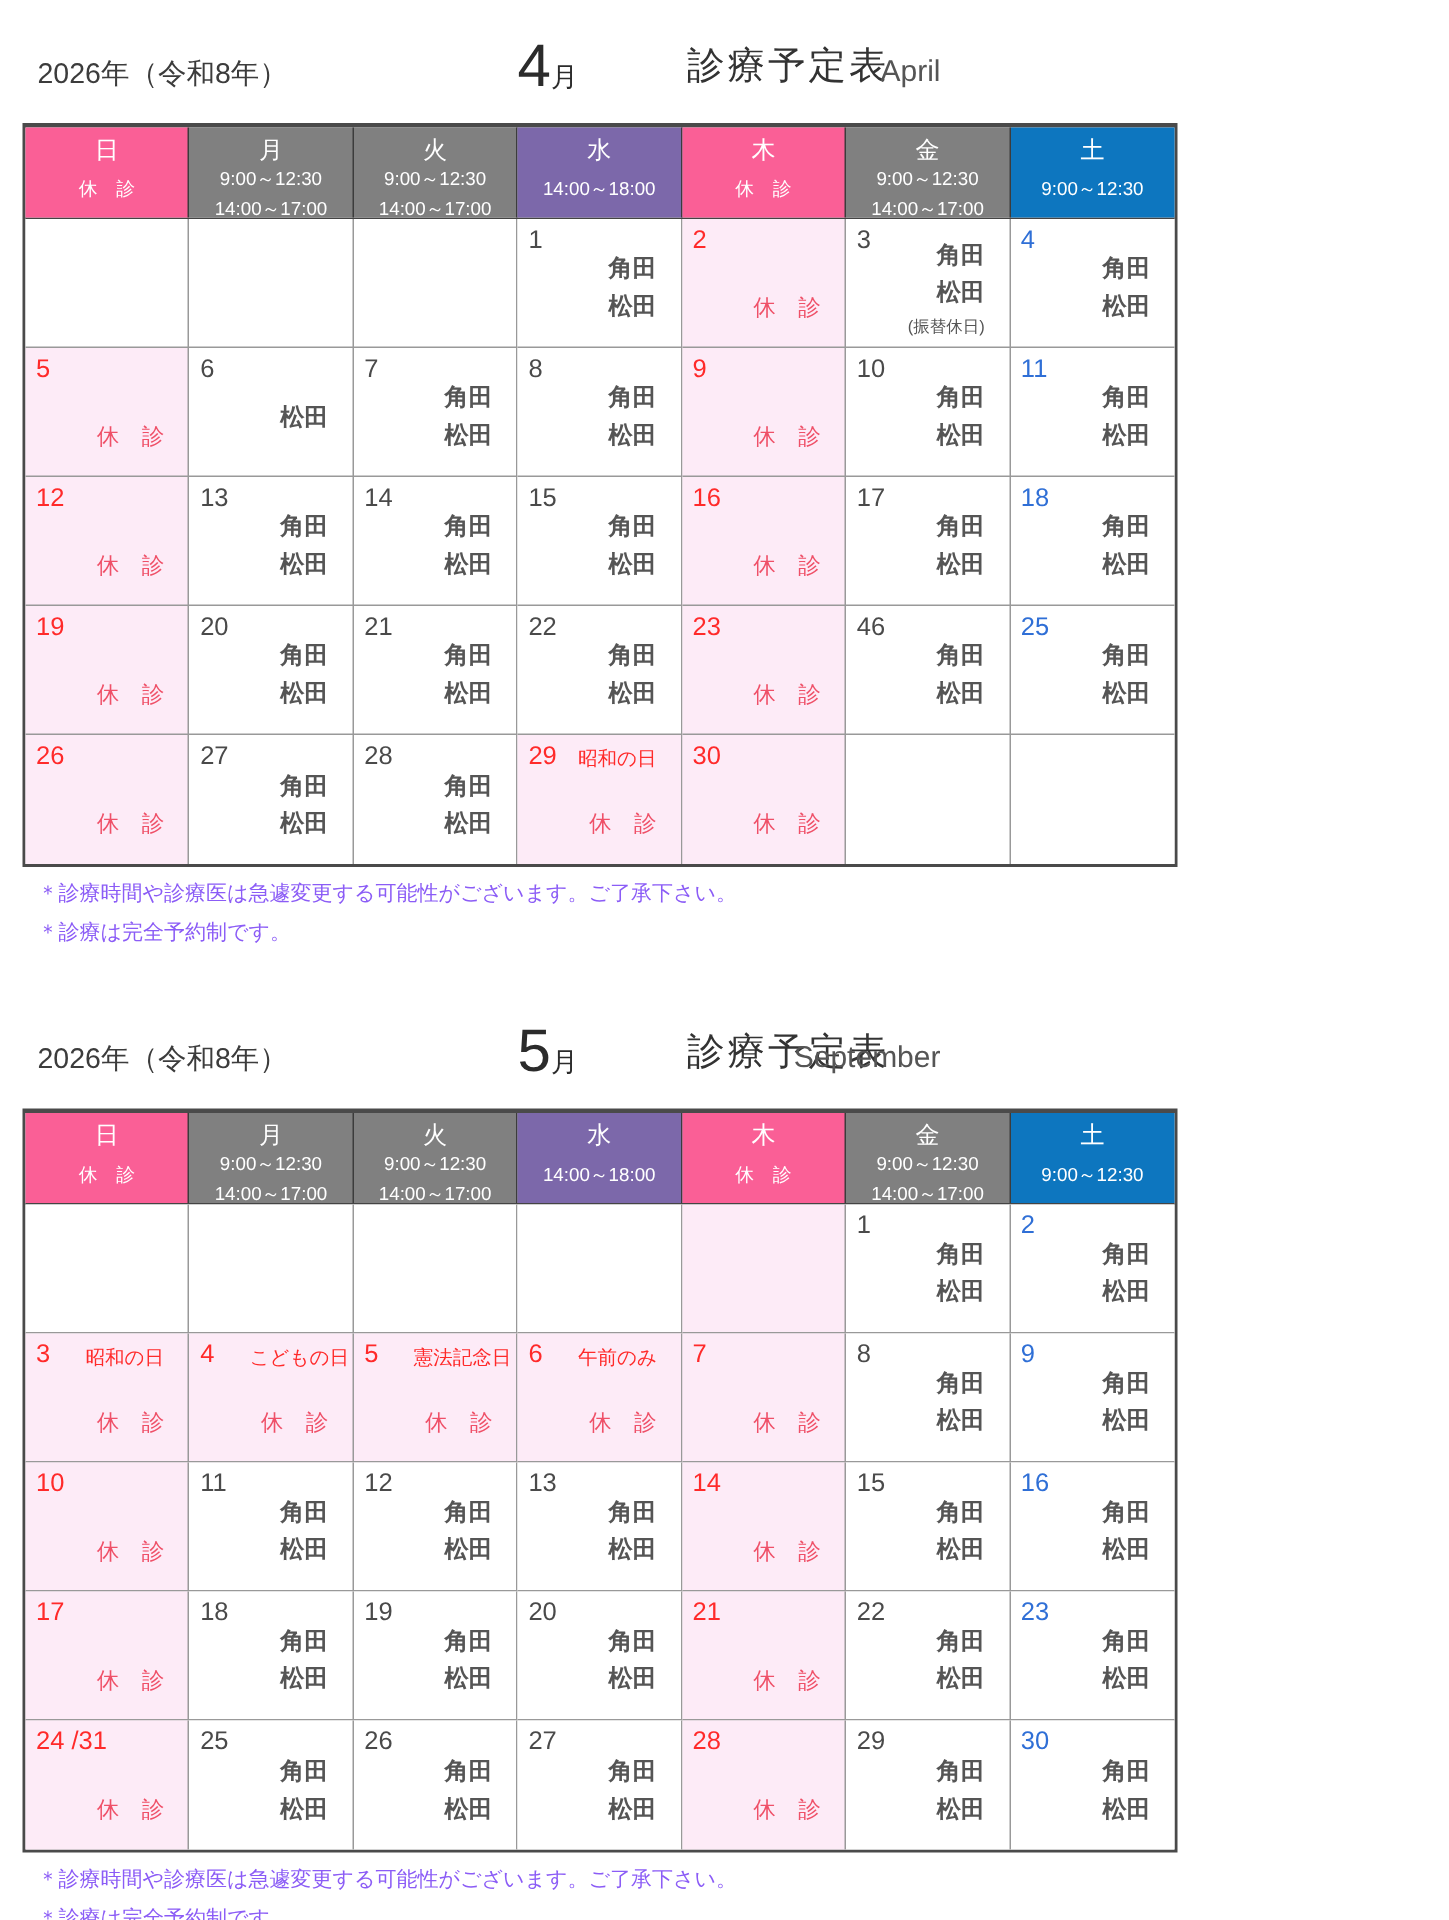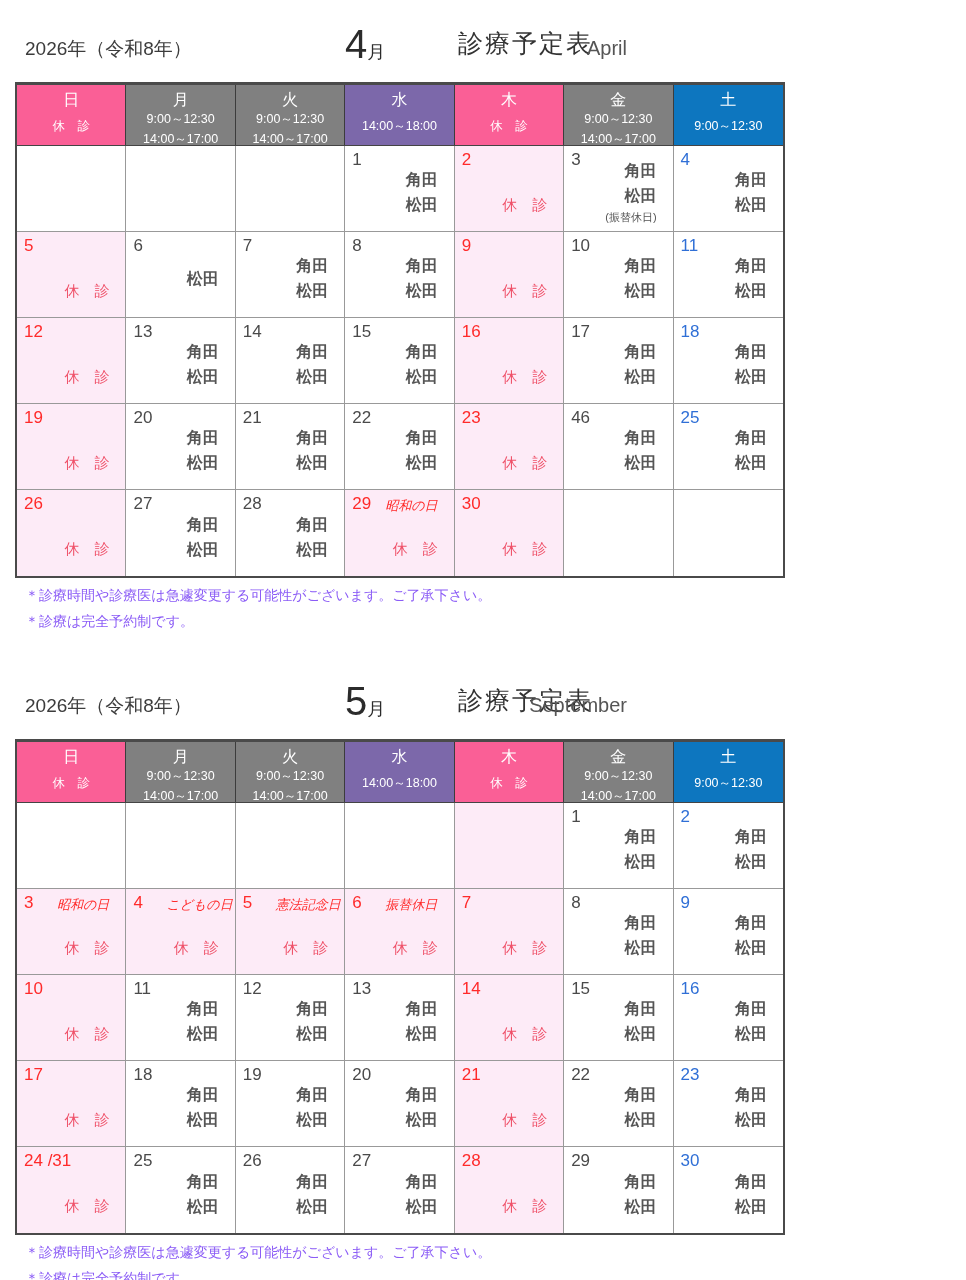--- a/index.html
+++ b/index.html
@@ -39,21 +39,21 @@
     border-right:1px solid #999; border-bottom:1px solid #999;
     box-sizing:border-box;
   }
   .cal-cell:last-child { border-right:none; }
   .cal-week:last-child .cal-cell { border-bottom:none; }
   .cal-cell.pink { background:#fdebf7; }
 
   .day-num { position:absolute; top:4px; left:7px; font-size:17px; color:#4a4a4a; }
   .day-num.red  { color:#ff2a2a; }
   .day-num.blue { color:#2f6fd6; }
-  .holiday-label { position:absolute; top:7px; left:40px; font-size:13px; color:#ff2a2a;font-style:italic; }
+  .holiday-label { position:absolute; top:7px; left:40px; font-size:13px; color:#ff2a2a; }
 
   .doctors {
     position:absolute; inset:0;
     display:flex; flex-direction:column; justify-content:center; align-items:flex-end;
     padding-right:16px; padding-top:8px; gap:3px; box-sizing:border-box;
   }
   .doctor { font-size:16px; font-weight:bold; color:#555; line-height:1.35; }
   .cell-note { font-size:11px; color:#555; margin-top:1px; }
   .closed-label { position:absolute; right:16px; top:50px; font-size:15px; color:#ef5068; }
 
@@ -410,21 +410,21 @@
               <span class="holiday-label">こどもの日</span>
               <span class="closed-label">休　診</span>
             </div>
             <div class="cal-cell pink">
               <span class="day-num red">5</span>
               <span class="holiday-label">憲法記念日</span>
               <span class="closed-label">休　診</span>
             </div>
             <div class="cal-cell pink">
               <span class="day-num red">6</span>
-              <span class="holiday-label">振替休日</span>
+              <span class="holiday-label">午前のみ</span>
               <span class="closed-label">休　診</span>
             </div>
             <div class="cal-cell pink">
               <span class="day-num red">7</span>
               <span class="closed-label">休　診</span>
             </div>
             <div class="cal-cell">
               <span class="day-num ">8</span>
               <div class="doctors">
                 <div class="doctor">角田</div>

